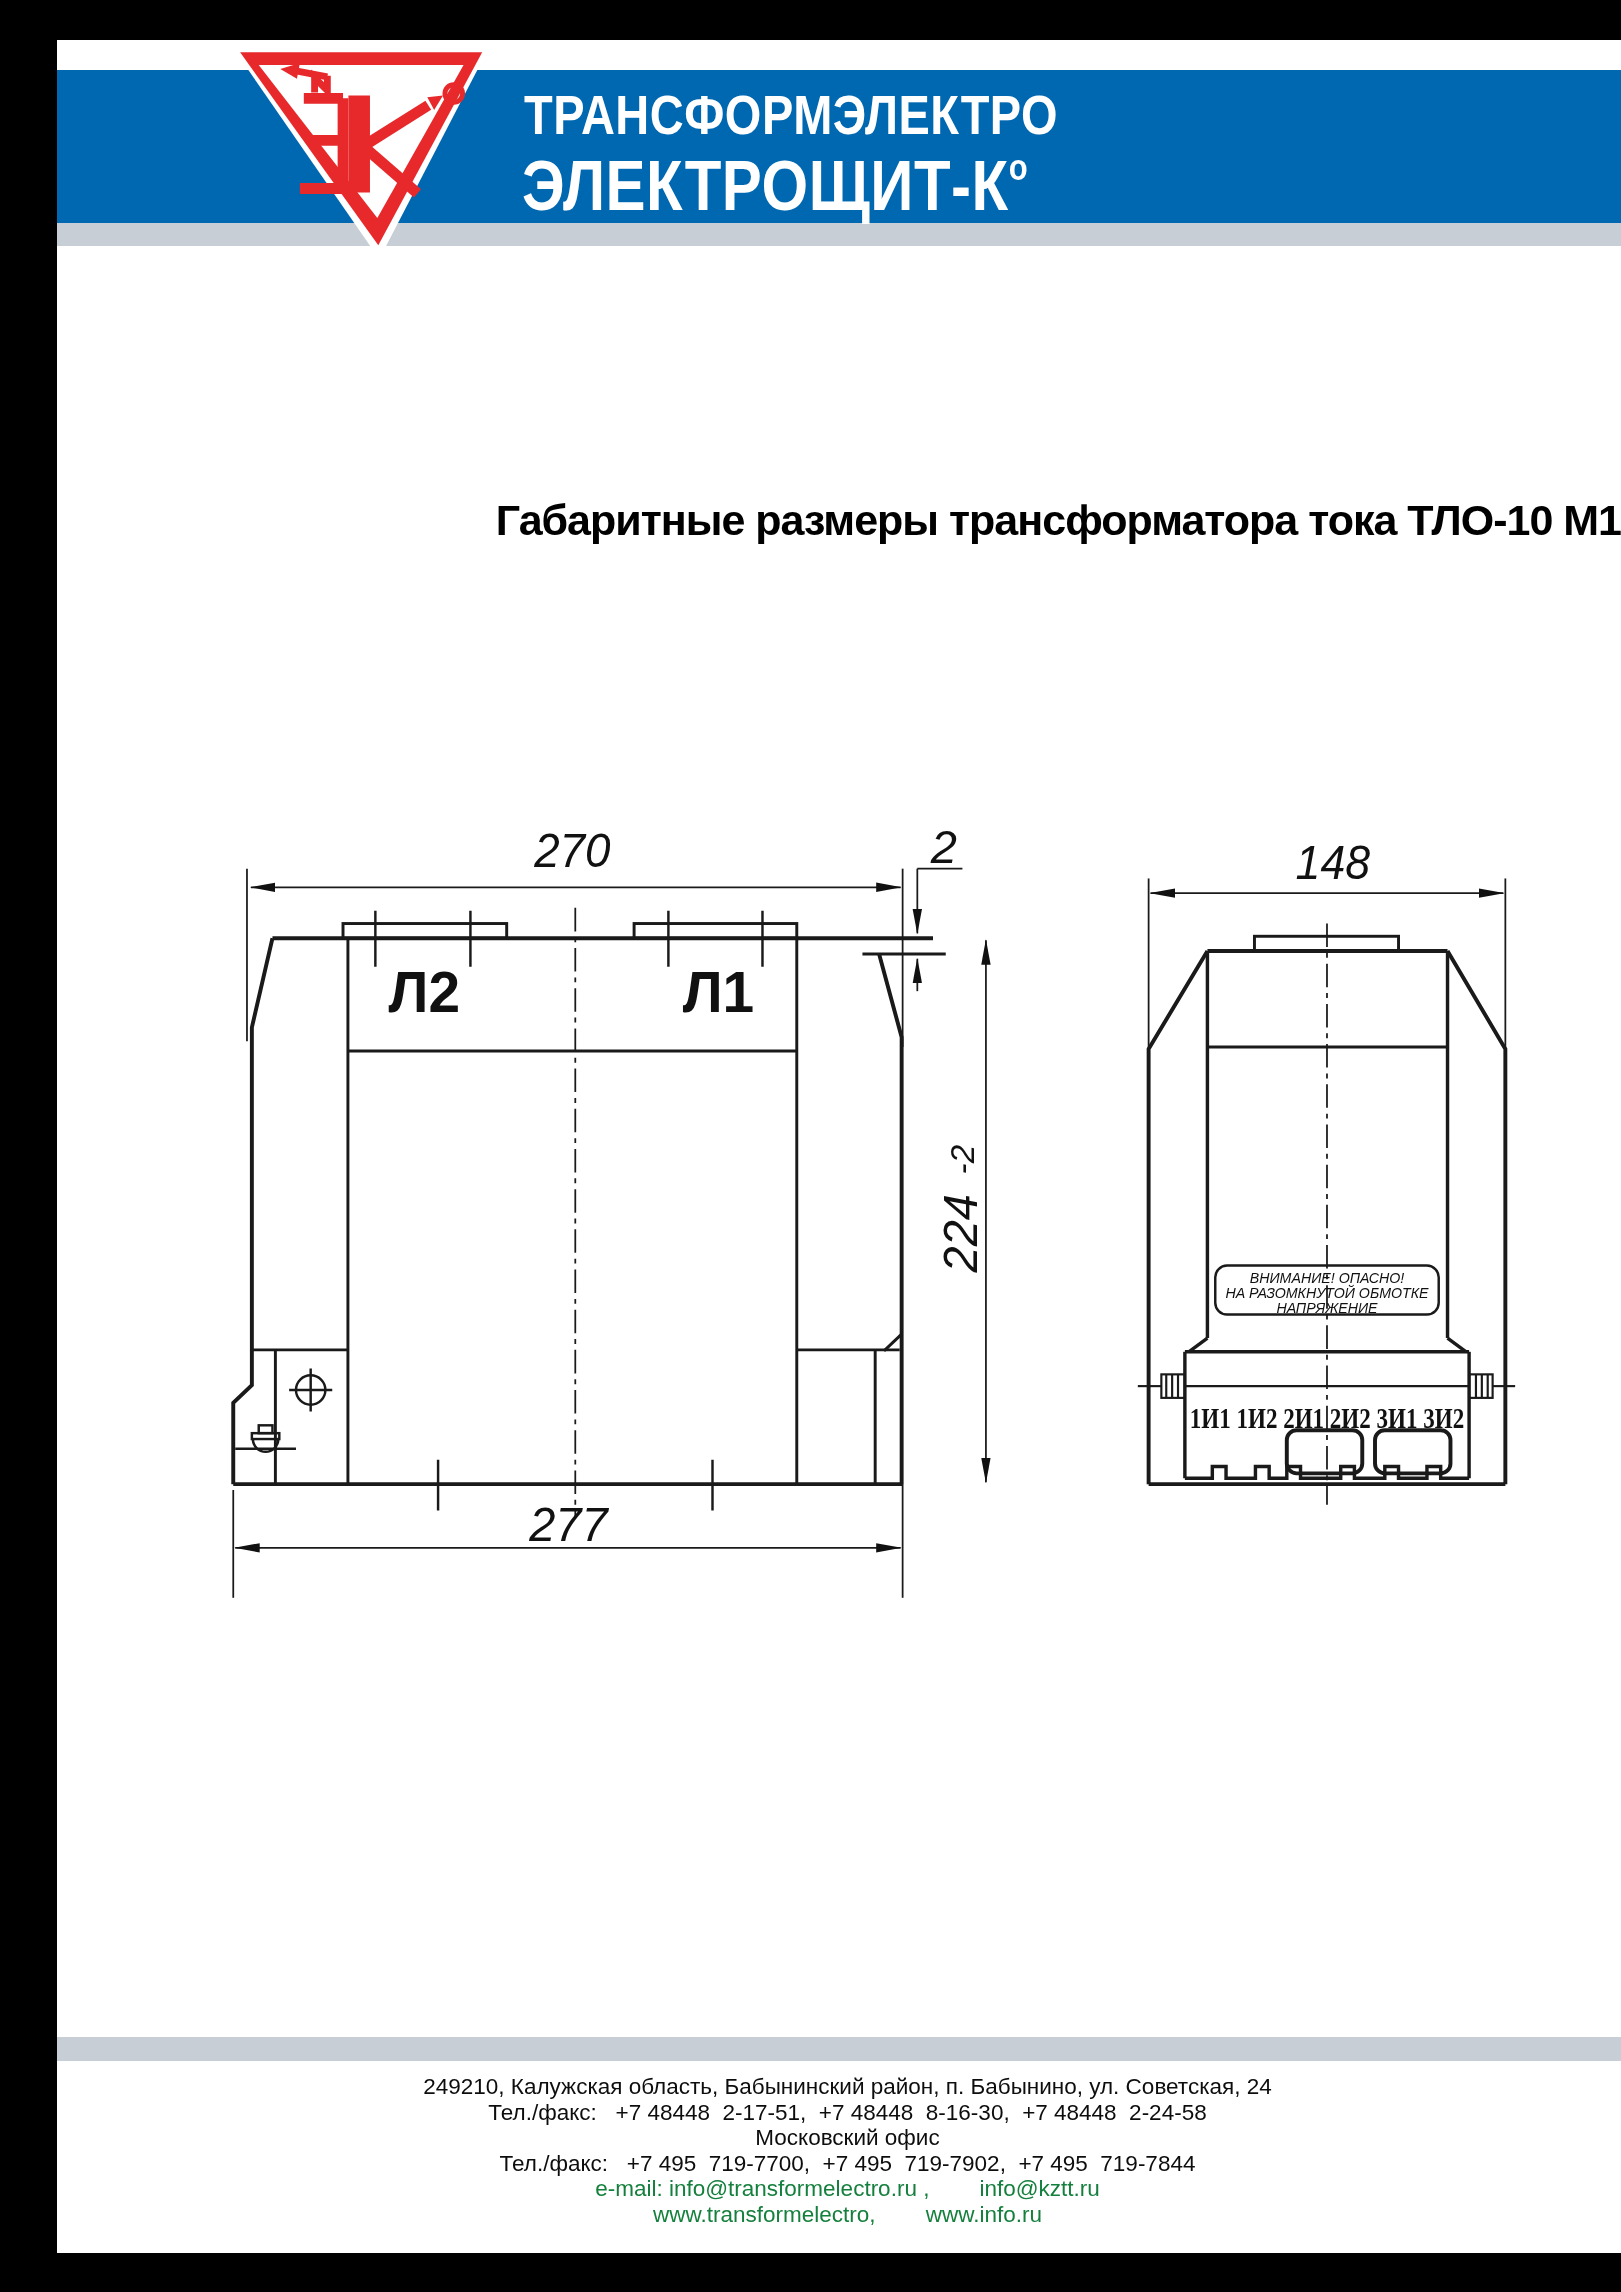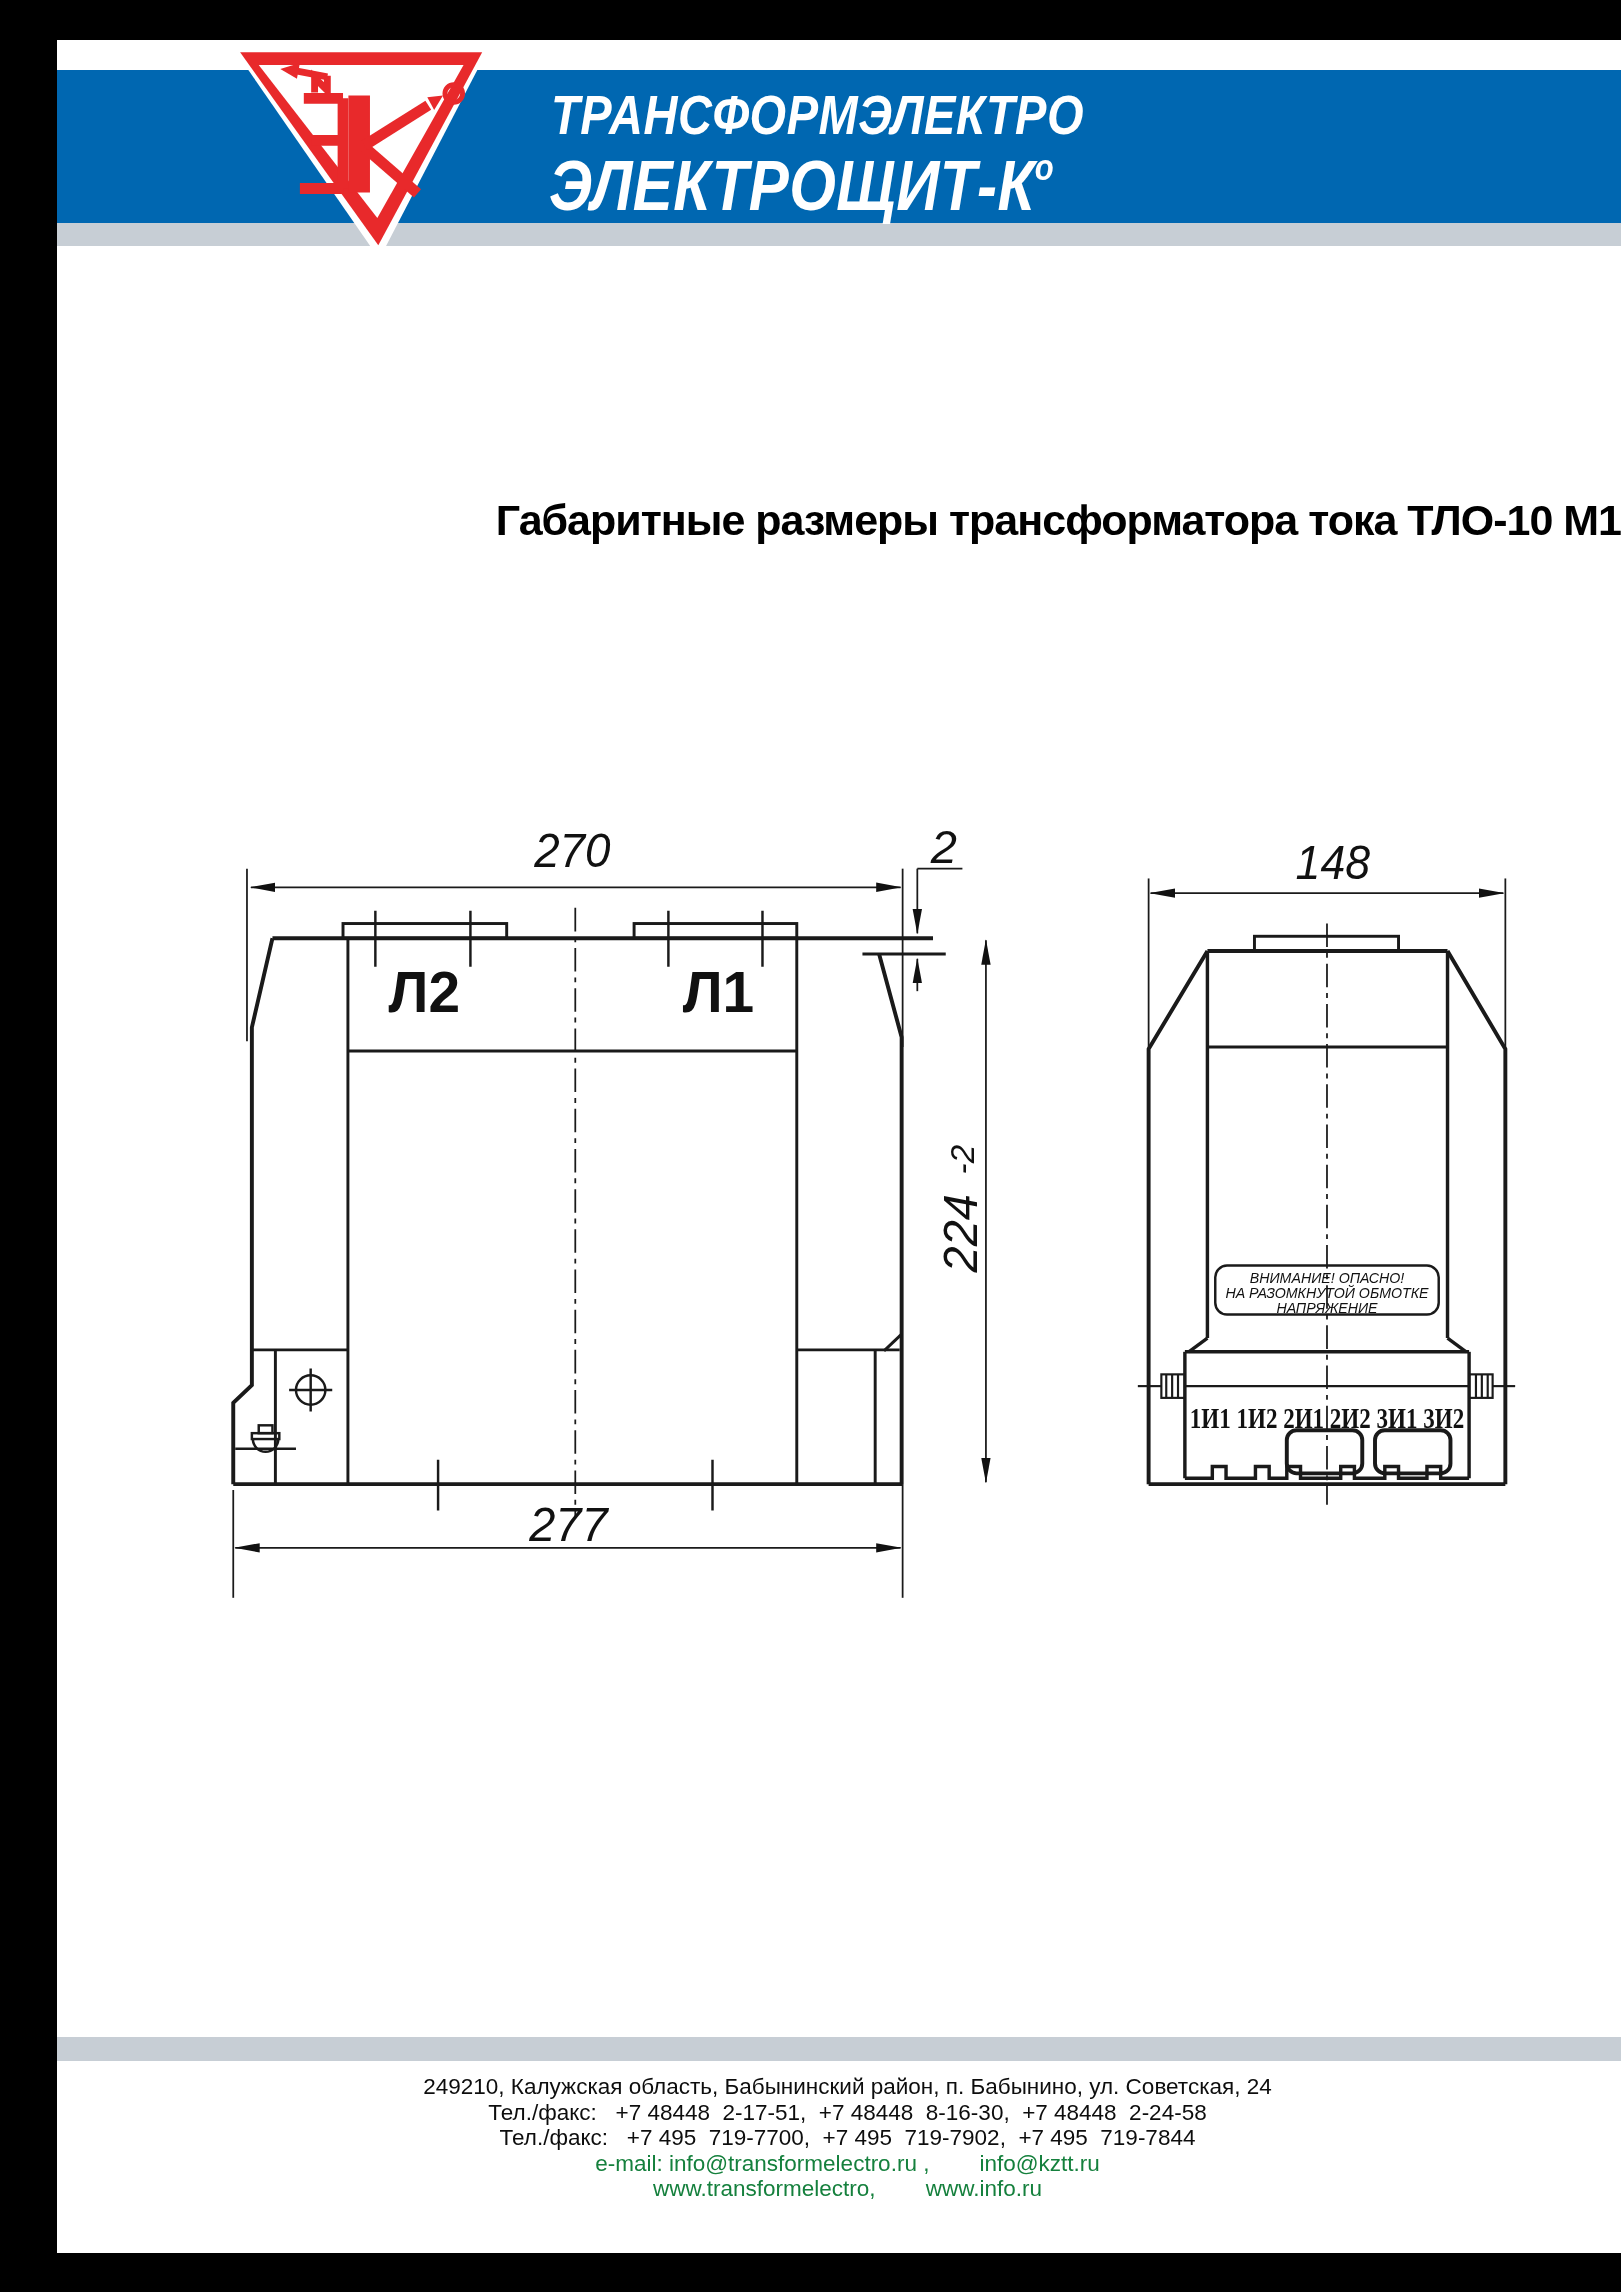--- a/index.html
+++ b/index.html
@@ -10,21 +10,21 @@
     color:#111;
   }
   .bar { position:absolute; }
   .bar-top    { left:0; top:0; width:1621px; height:40px; background:#000; }
   .bar-left   { left:0; top:0; width:57px; height:2293px; background:#000; }
   .bar-bottom { left:0; top:2253px; width:1621px; height:39px; background:#000; }
   .bar-blue   { left:57px; top:70px; right:0; height:154px; background:#0067b1; }
   .bar-gray-top { left:57px; top:223px; right:0; height:22.5px; background:#c7ced5; }
   .bar-gray-bottom { left:57px; top:2037px; right:0; height:23.5px; background:#c7ced5; }
 
-  .company { position:absolute; left:551px; top:86px; color:#fff;font-style:italic; }
+  .company { position:absolute; left:524px; top:86px; color:#fff; }
   .co1 { font-size:47px; font-weight:bold; letter-spacing:0.5px; line-height:1;
          transform:scaleY(1.2); transform-origin:left top; white-space:pre; }
   .co2 { position:absolute; left:-2px; top:65px; font-size:60px; font-weight:bold;
          letter-spacing:0.5px; line-height:1; transform:scaleY(1.18);
          transform-origin:left top; white-space:pre; }
   .co2 .sup { display:inline-block; font-size:31px; transform:translateY(-25.5px); }
 
   .doc-title { position:absolute; left:57px; right:0; top:496px; text-align:right;
                font-size:43px; font-weight:bold; letter-spacing:-1px; color:#000;
                white-space:pre; }
@@ -216,19 +216,20 @@
         <text class="warn-text" x="1354" y="1324" text-anchor="middle">НА РАЗОМКНУТОЙ ОБМОТКЕ</text>
         <text class="warn-text" x="1354" y="1339" text-anchor="middle">НАПРЯЖЕНИЕ</text>
         <text class="term-text" x="1354" y="1457" font-size="31" text-anchor="middle" textLength="280" lengthAdjust="spacingAndGlyphs">1И1 1И2 2И1 2И2 3И1 3И2</text>
       </g>
     </g>
   </svg>
 
   <div class="footer">
     <div>249210, Калужская область, Бабынинский район, п. Бабынино, ул. Советская, 24</div>
     <div>Тел./факс:   +7 48448  2-17-51,  +7 48448  8-16-30,  +7 48448  2-24-58</div>
+    <div>Московский офис</div>
     <div>Тел./факс:   +7 495  719-7700,  +7 495  719-7902,  +7 495  719-7844</div>
     <div class="link-line">e-mail: info@transformelectro.ru ,        info@kztt.ru</div>
     <div class="link-line">www.transformelectro,        www.info.ru</div>
   </div>
 
 </div>
 
 
 </body></html>

